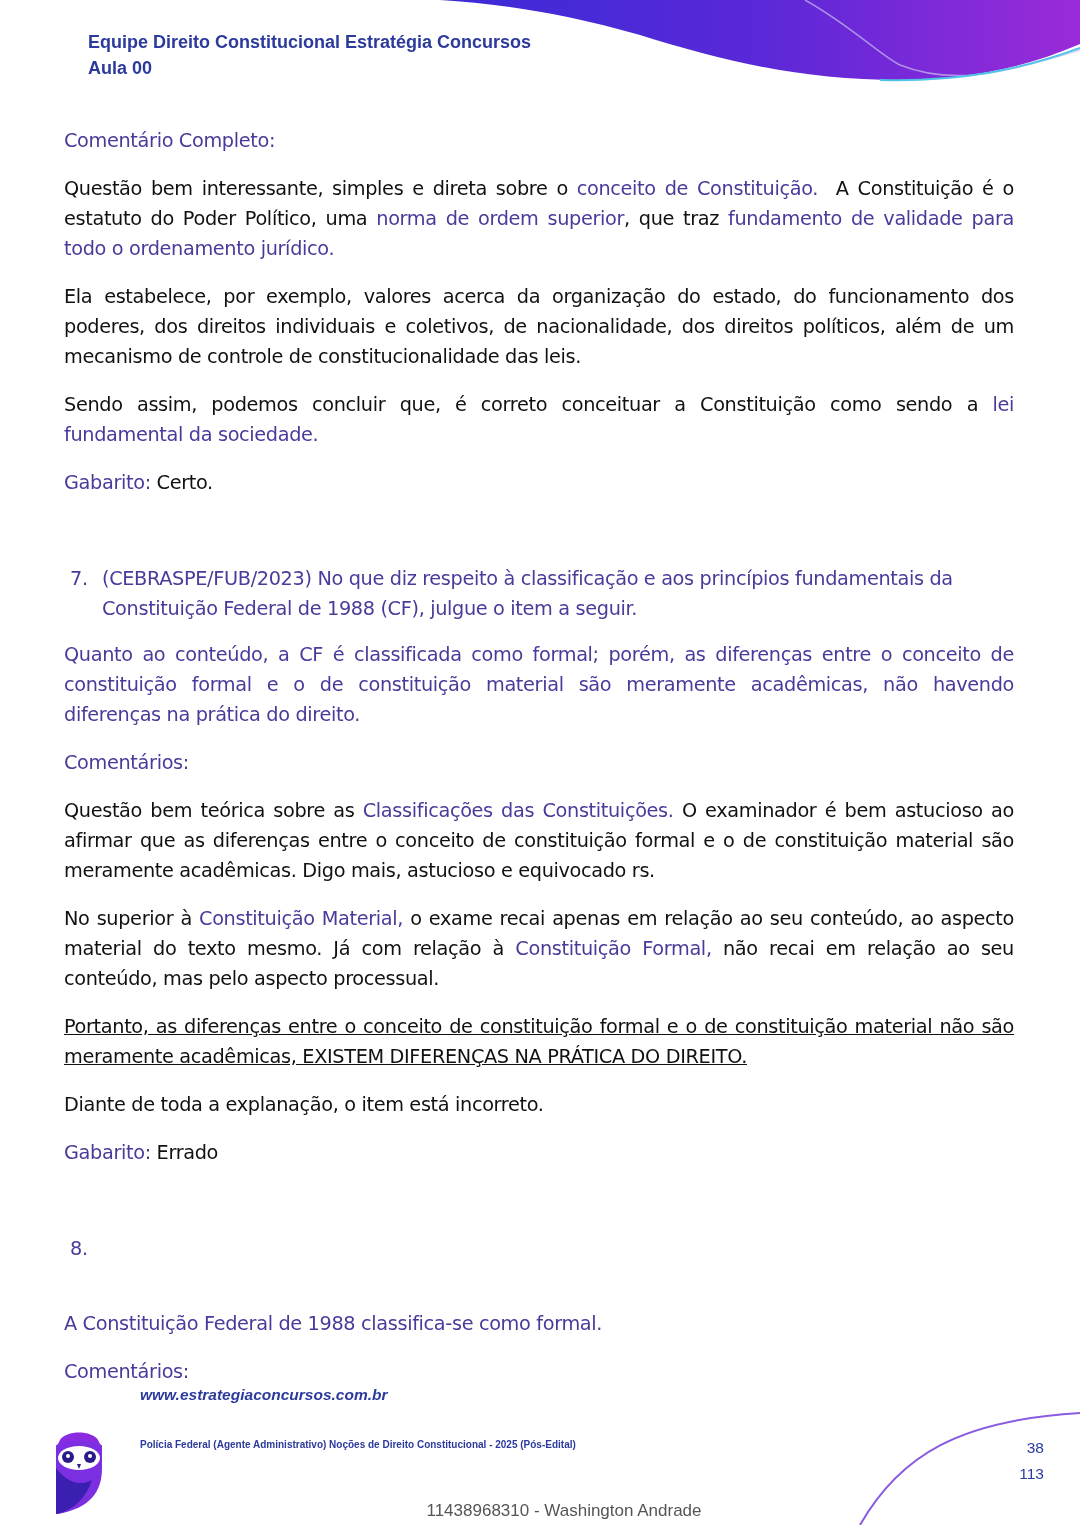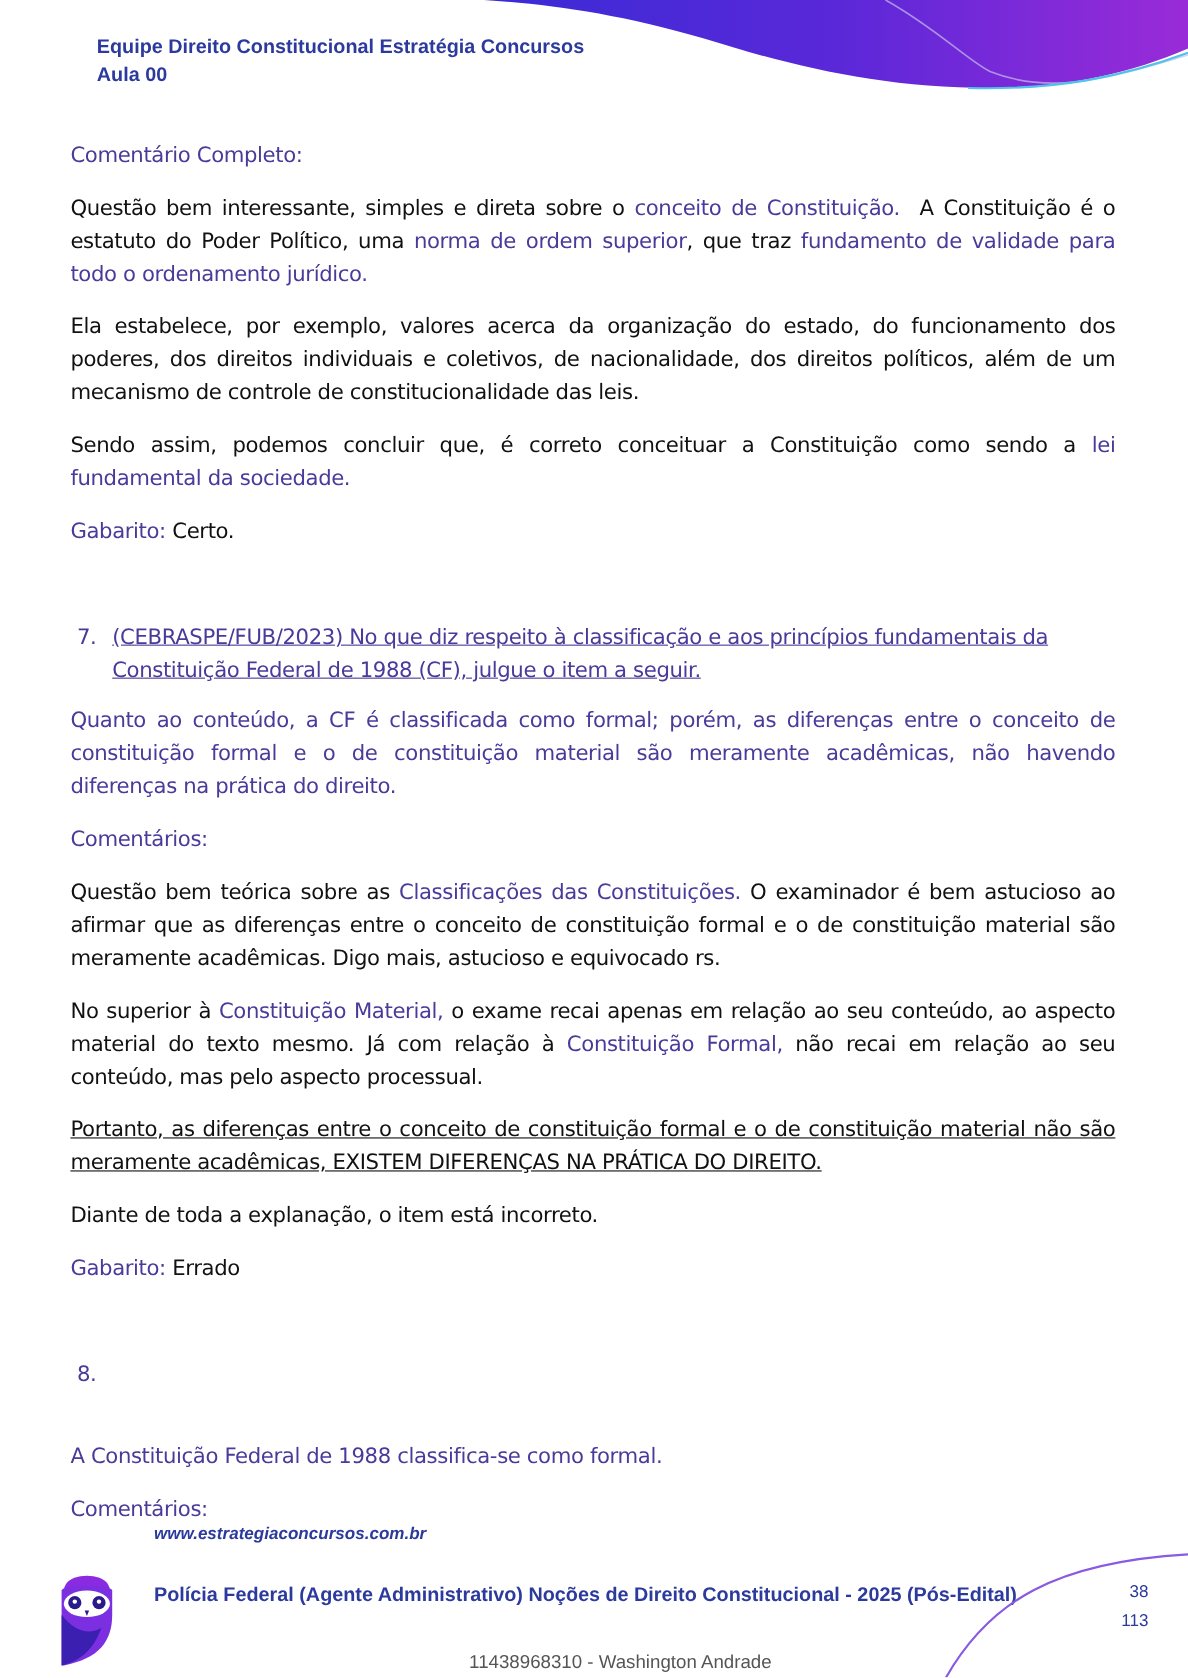--- a/index.html
+++ b/index.html
@@ -10,24 +10,24 @@
     .header-text { position: absolute; left: 88px; top: 29px; font-family: "Liberation Sans", sans-serif; font-weight: bold; color: #2b3a9c; font-size: 18px; line-height: 26px; }
 
     .content { position: absolute; left: 64px; top: 126px; width: 950px; font-family: "DejaVu Sans", sans-serif; font-size: 19.3px; line-height: 30px; letter-spacing: -0.35px; }
     .content p { margin: 0; }
     .accent { color: #4a3a9a; }
     .justify { text-align: justify; text-align-last: left; }
 
     .p { position: absolute; left: 0; width: 950px; }
 
     .qnum { position: absolute; left: 6px; }
-    .qtext { position: absolute; left: 38px; width: 900px; text-decoration: underline; }
+    .qtext { position: absolute; left: 38px; width: 900px; }
 
     .footer-text { position: absolute; left: 140px; font-family: "Liberation Sans", sans-serif; }
-    .footer-title { top: 1439px; font-weight: bold; color: #2b3a9c; font-size: 18px; }
+    .footer-title { top: 1439px; font-weight: bold; color: #2b3a9c; font-size: 10px; }
     .footer-url { top: 1386px; font-weight: bold; font-style: italic; color: #2b3a9c; font-size: 15.5px; }
     .page-num { position: absolute; left: 960px; width: 84px; text-align: right; font-family: "Liberation Sans", sans-serif; color: #2b3a9c; font-size: 15.5px; }
     .watermark { position: absolute; left: 0; width: 1080px; text-align: center; top: 1501px; font-family: "Liberation Sans", sans-serif; color: #555555; font-size: 17px; padding-left: 48px; }
     .owl { position: absolute; left: 52px; top: 1428px; width: 54px; height: 88px; }
     .footer-arc { position: absolute; left: 840px; top: 1405px; width: 240px; height: 120px; }
   </style>
 </head>
 <body>
 
 <svg class="header-wave" viewBox="0 0 1080 100" preserveAspectRatio="none">

